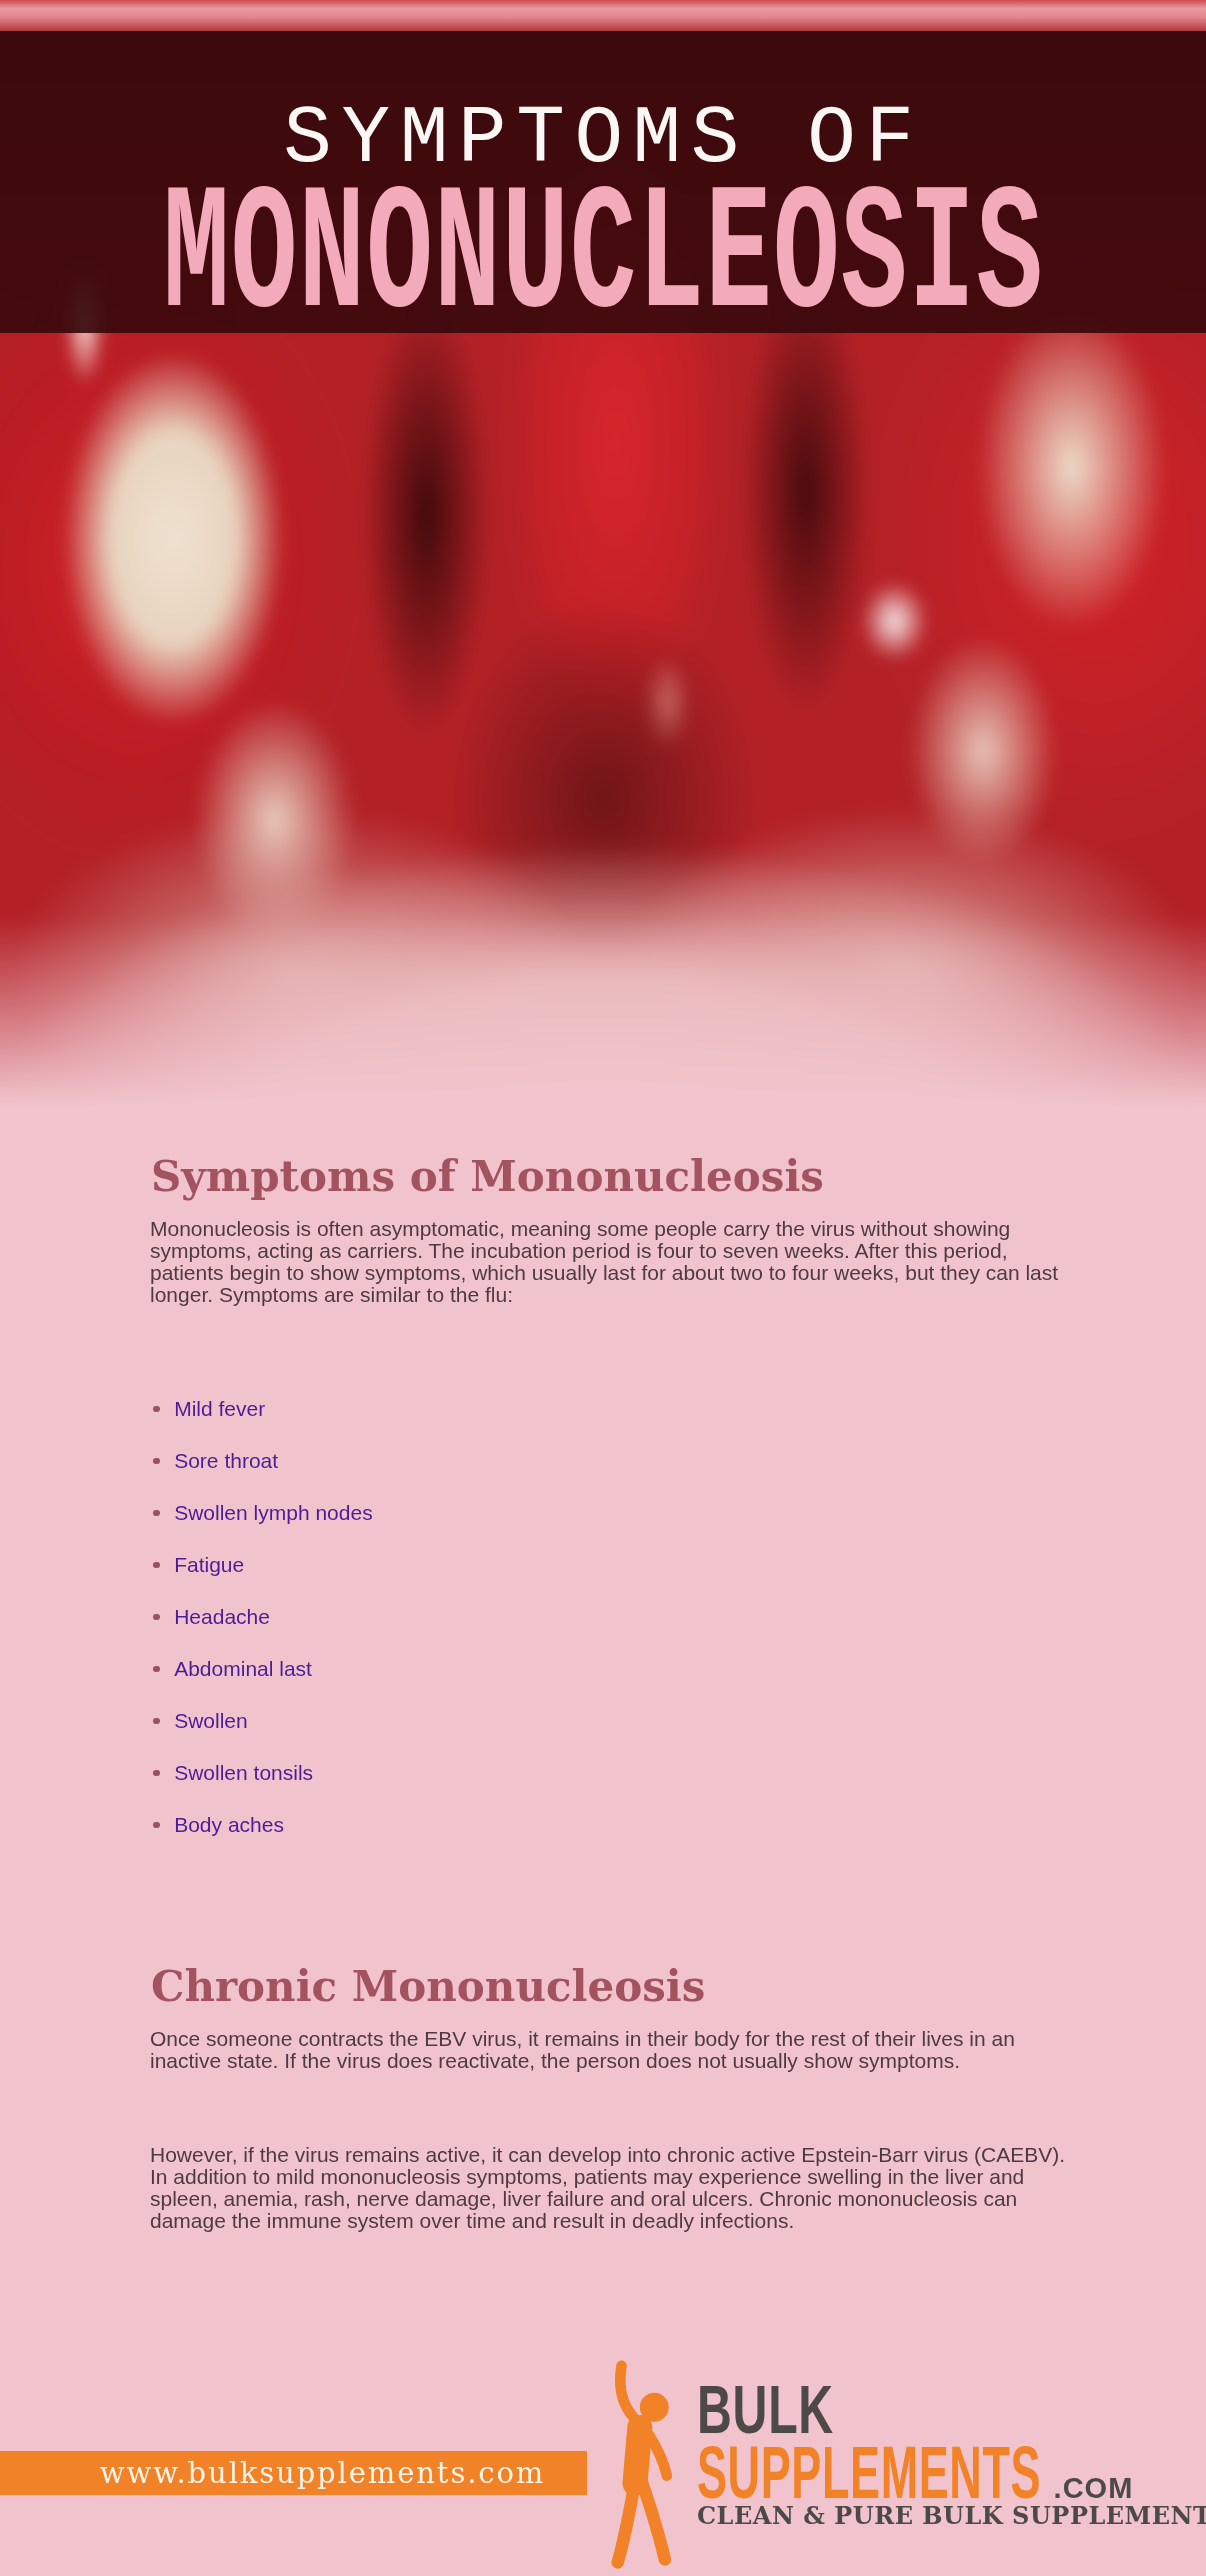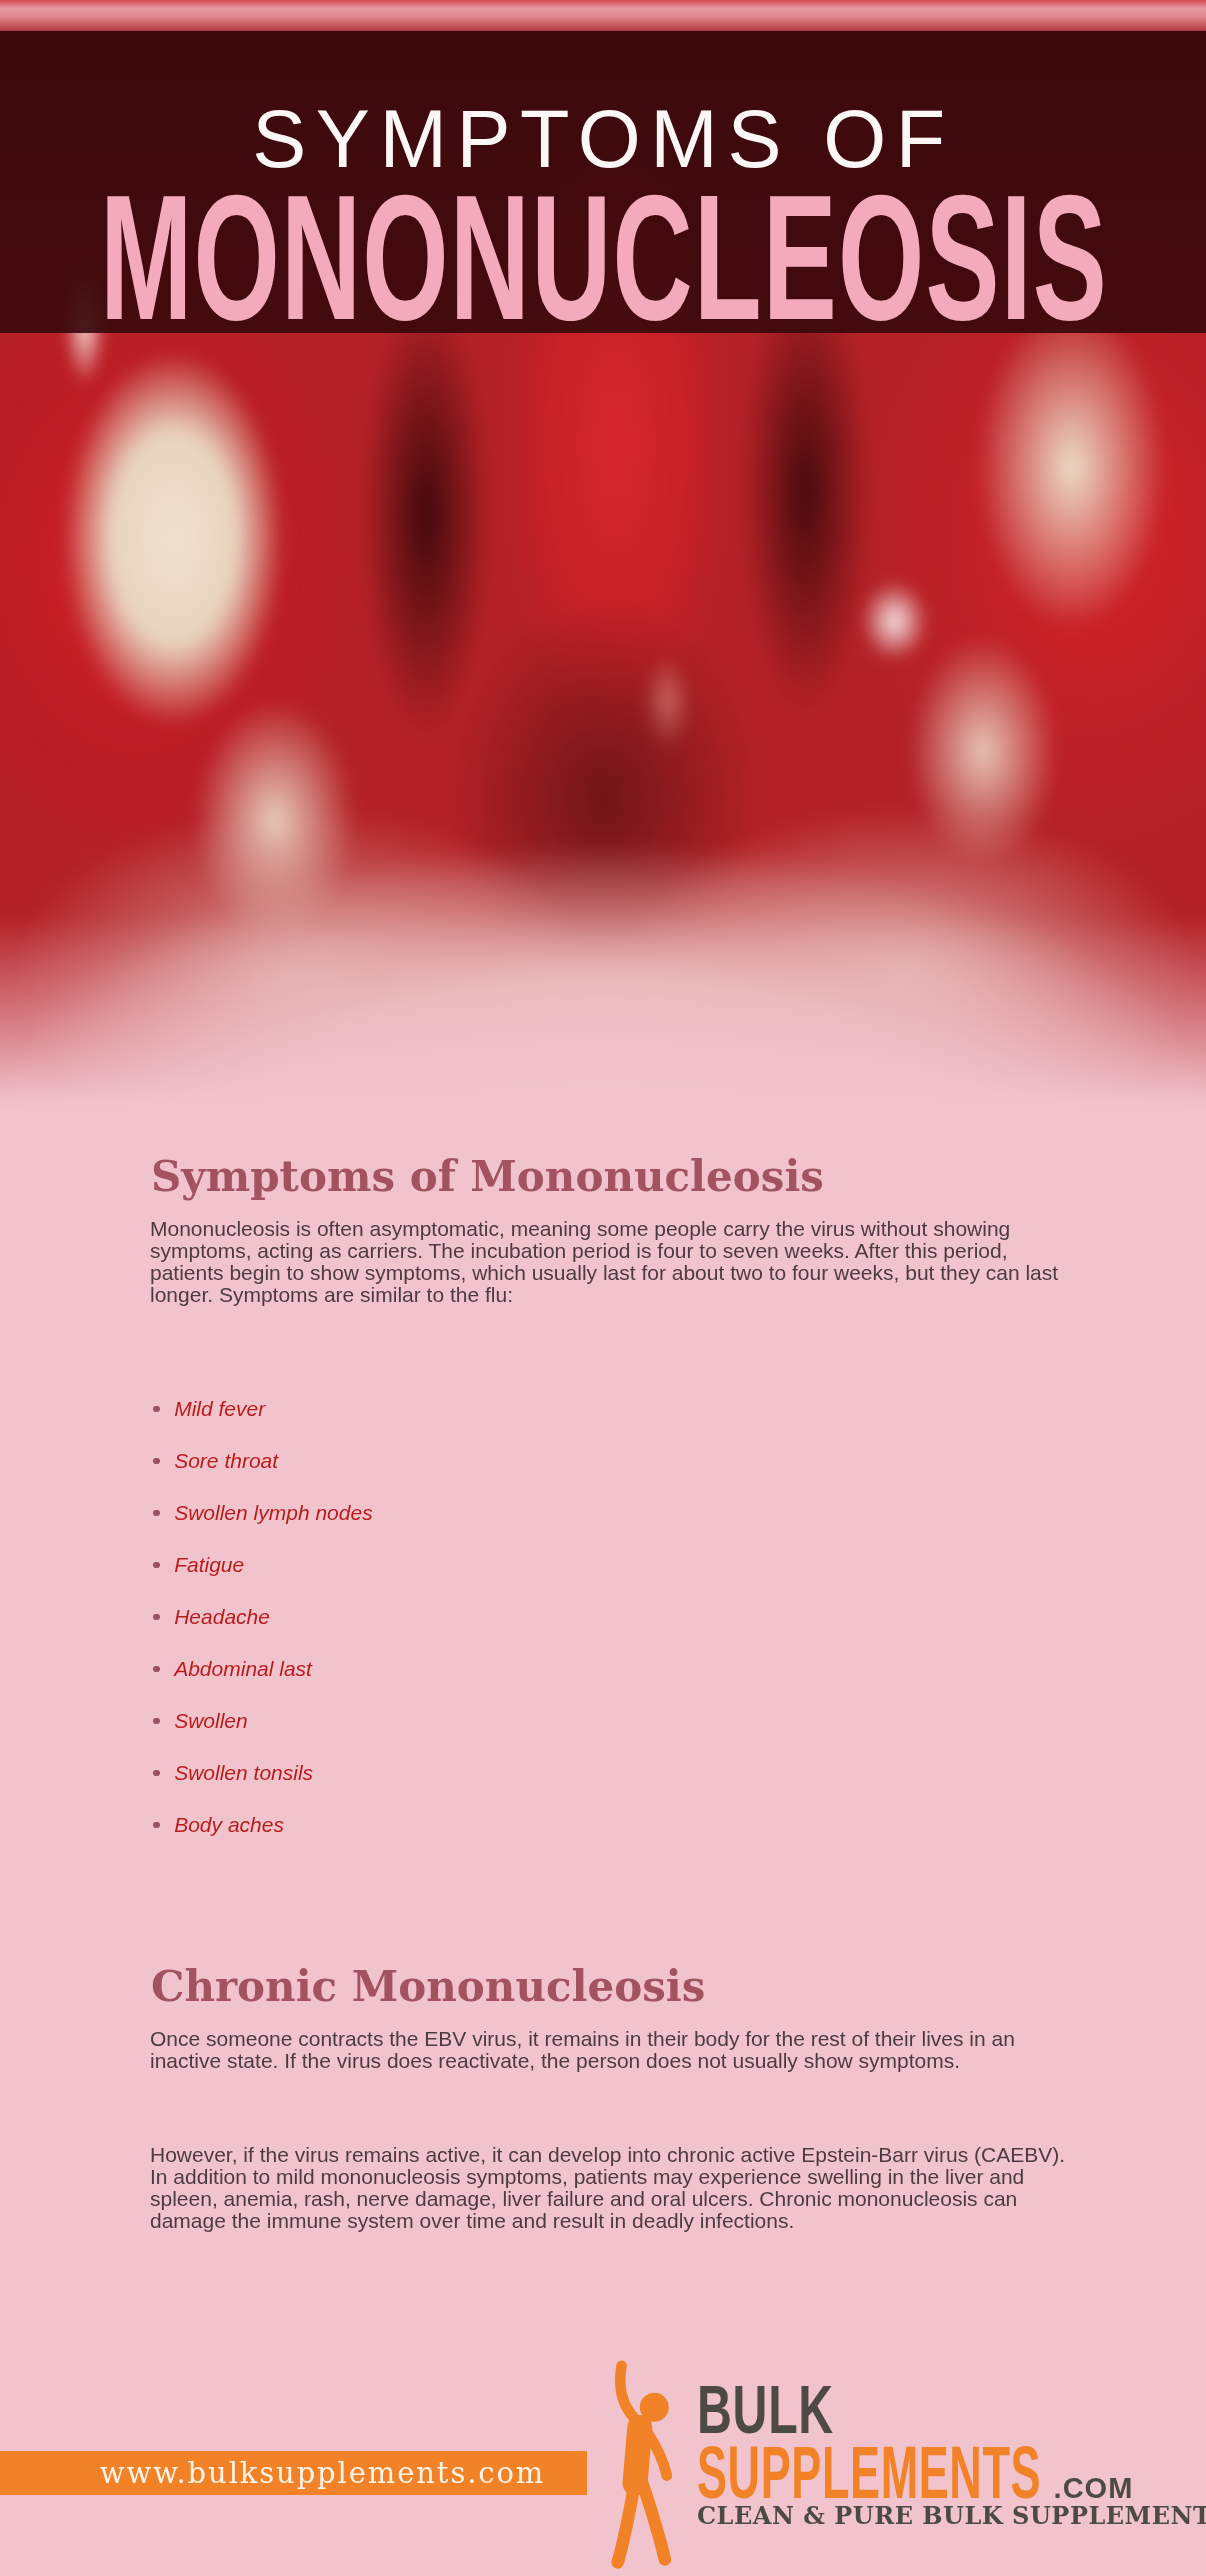--- a/index.html
+++ b/index.html
@@ -45,20 +45,21 @@
   }
   
   .top-strip{
     position:absolute;left:0;top:0;width:100%;height:31px;
     background:linear-gradient(to bottom,#cf4a50 0%,#e89ba1 28%,#e2868d 55%,#b23a40 100%);
   }
   
   .header-band{
     position:absolute;left:0;top:31px;width:100%;height:302px;
     background:rgba(56,9,12,0.91);
+    font-family:Liberation Mono, monospace;
   }
   .header-sub{
     position:absolute;left:0;top:68px;width:100%;
     text-align:center;color:#fbf7f5;font-size:81px;line-height:1;
     letter-spacing:9.6px;font-weight:400;white-space:nowrap;
   }
   .header-title{
     position:absolute;left:0;top:137px;width:100%;height:170px;
     display:flex;justify-content:center;align-items:flex-start;
   }
@@ -82,21 +83,21 @@
   .p-intro{top:1218px;}
   .p-chronic1{top:2028px;}
   .p-chronic2{top:2144px;}
   .symptom-list{
     position:absolute;left:150px;top:1398px;width:675px;
     margin:0;padding:0;list-style:none;
   }
   .symptom-list li{
     display:flex;align-items:flex-start;
     margin:0 0 30px 0;line-height:22px;
-    font-size:21px;color:#b91c1c;font-style:italic;
+    font-size:21px;color:#4c1d95;
   }
   .symptom-list .dot{
     flex:0 0 auto;width:6.8px;height:6.8px;border-radius:50%;
     background:#985261;margin:7.7px 14.5px 0 2.9px;
   }
   
   .url-bar{
     position:absolute;left:0;top:2451px;width:587px;height:44px;
     background:#f18227;display:flex;align-items:center;justify-content:center;
     padding-left:58px;box-sizing:border-box;

